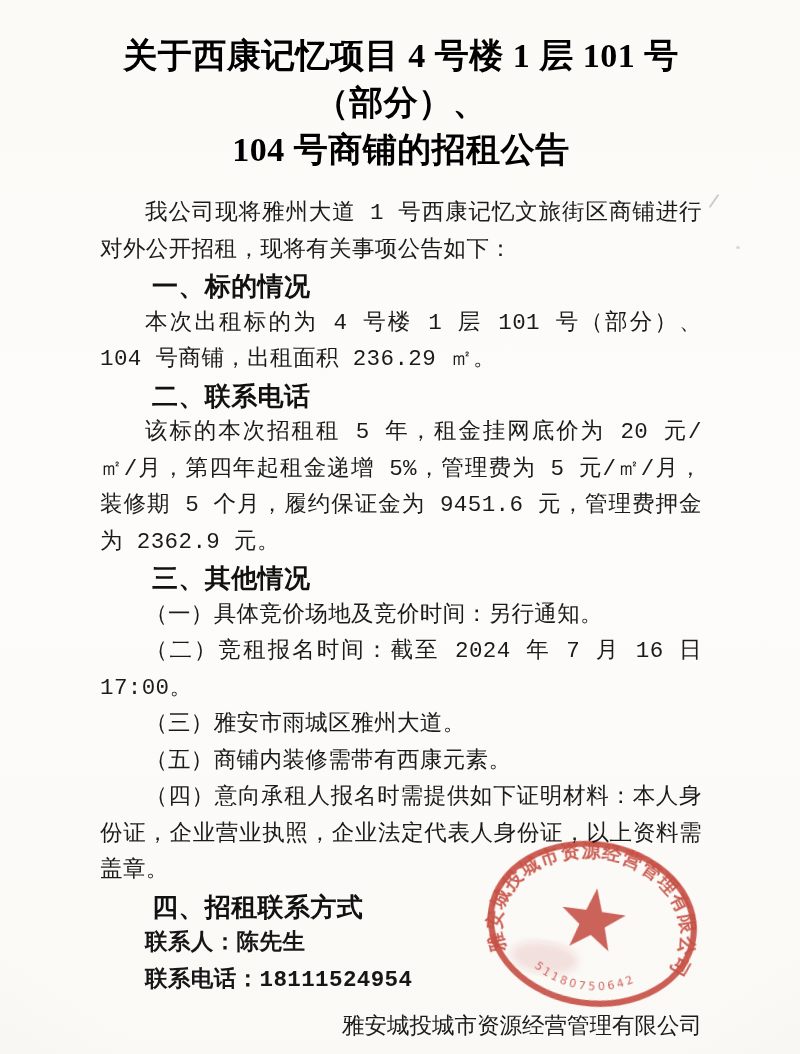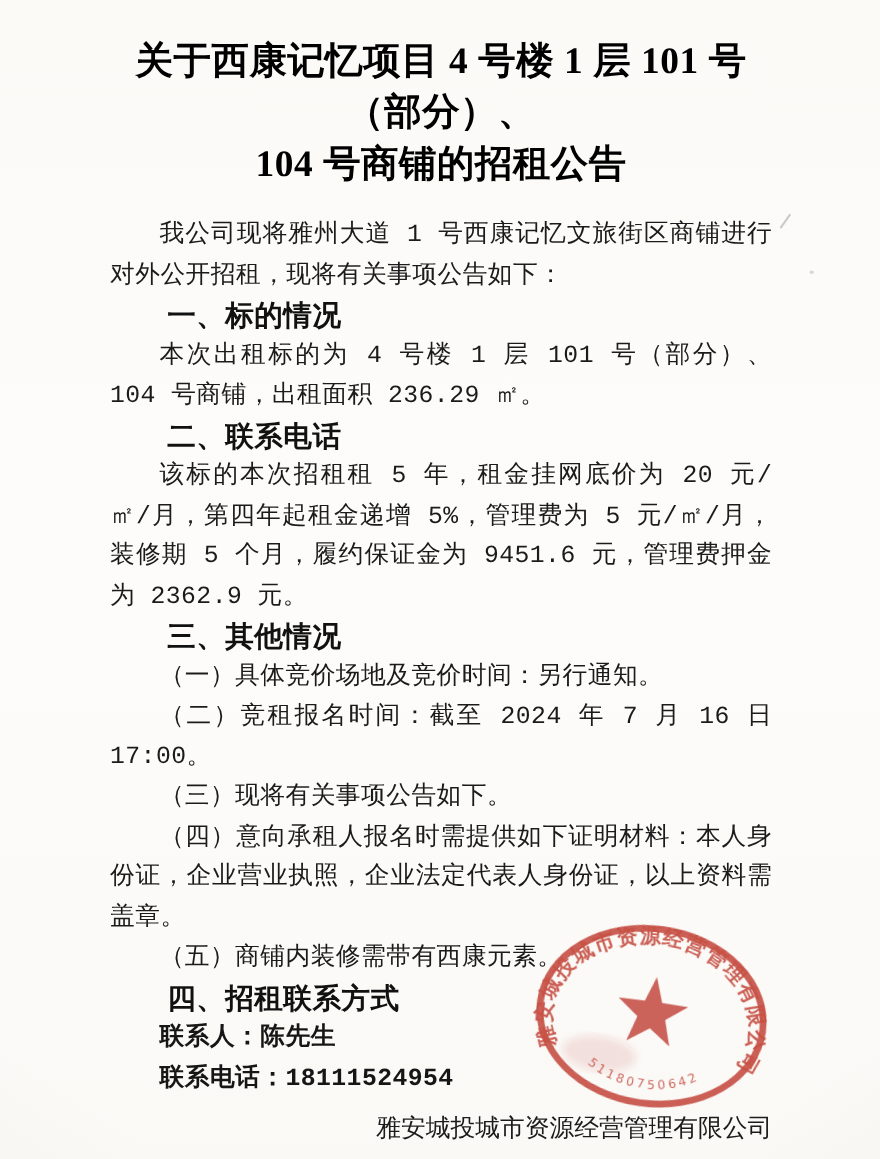--- a/index.html
+++ b/index.html
@@ -120,23 +120,23 @@
 
       <p class="heading">一、标的情况</p>
       <p class="para">本次出租标的为 4 号楼 1 层 101 号（部分）、104 号商铺，出租面积 236.29 ㎡。</p>
 
       <p class="heading">二、联系电话</p>
       <p class="para">该标的本次招租租 5 年，租金挂网底价为 20 元/㎡/月，第四年起租金递增 5%，管理费为 5 元/㎡/月，装修期 5 个月，履约保证金为 9451.6 元，管理费押金为 2362.9 元。</p>
 
       <p class="heading">三、其他情况</p>
       <p class="para">（一）具体竞价场地及竞价时间：另行通知。</p>
       <p class="para">（二）竞租报名时间：截至 2024 年 7 月 16 日 17:00。</p>
-      <p class="para">（三）现将有关事项公告如下。</p>
+      <p class="para">（三）雅安市雨城区雅州大道。</p>
+      <p class="para">（五）商铺内装修需带有西康元素。</p>
       <p class="para">（四）意向承租人报名时需提供如下证明材料：本人身份证，企业营业执照，企业法定代表人身份证，以上资料需盖章。</p>
-      <p class="para">（五）商铺内装修需带有西康元素。</p>
 
       <p class="heading">四、招租联系方式</p>
       <p class="para contact">联系人：陈先生</p>
       <p class="para contact">联系电话：18111524954</p>
     </div>
 
     <div class="signature">
       <p class="sig-company">雅安城投城市资源经营管理有限公司</p>
       <p class="sig-date">2024 年 7 月 12 日</p>
     </div>

